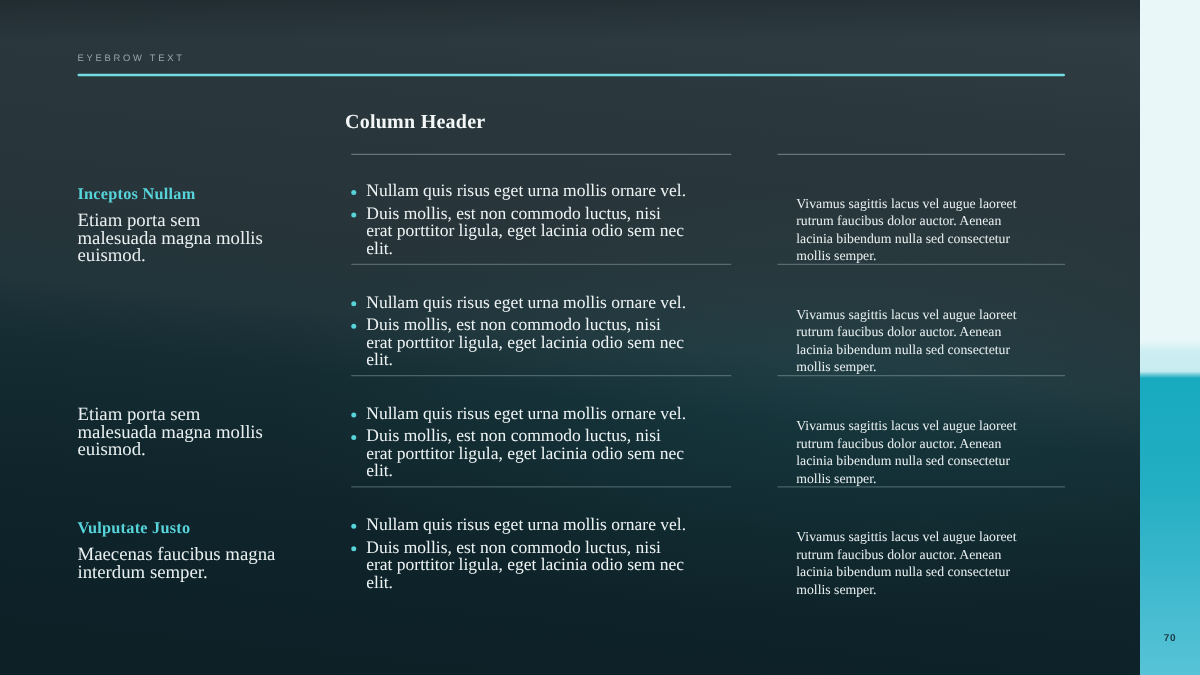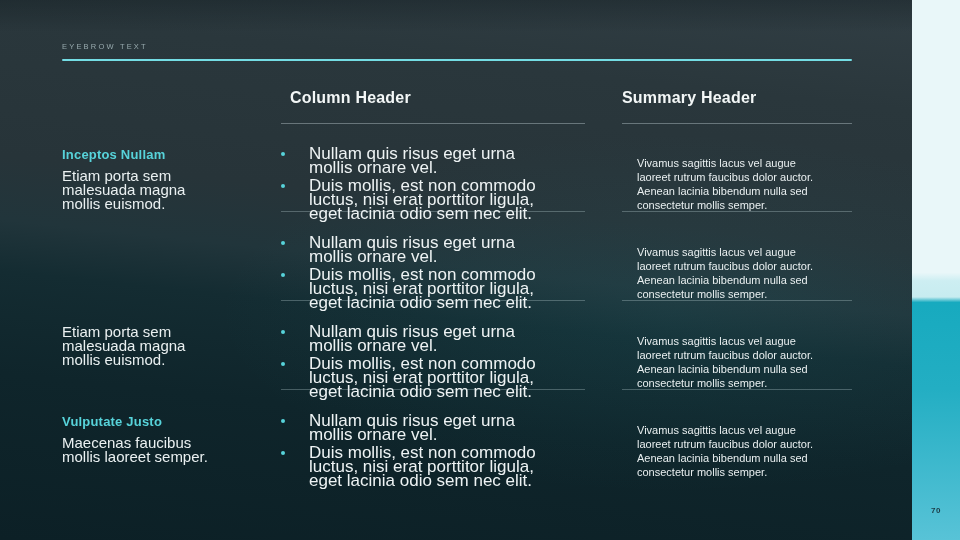--- a/index.html
+++ b/index.html
@@ -34,59 +34,58 @@
   }
   .rule{
     position:absolute; left:62px; top:59px; width:790px; height:2px;
     background:#74dde4; border-radius:1px;
   }
   
   .col-header{
     position:absolute; top:89px;
     font-size:16px; font-weight:bold; color:#f3f7f7; letter-spacing:0.2px;
   }
-  .col-header.mid{left:290px;}
+  .col-header.mid{left:276px;font-family:Liberation Serif, serif;}
   .col-header.rgt{left:622px;}
   .header-underline{
     position:absolute; top:123px; height:1px;
     background:rgba(200,215,220,0.40);
   }
   .header-underline.mid{left:281px; width:304px;}
   .header-underline.rgt{left:622px; width:230px;}
   
-  .row{position:absolute; left:0; width:100%; height:89px;}
+  .row{position:absolute; left:0; width:100%; height:89px;font-family:Liberation Serif, serif;}
   .row.r1{top:141px}.row.r2{top:230px}.row.r3{top:319px}.row.r4{top:408px}
   .cell{position:absolute; top:0; height:71px; box-sizing:border-box;}
   .cell.left{left:62px; width:162px; padding-top:6px;}
   .cell.mid{left:281px; width:304px; padding-top:6px; border-bottom:1px solid rgba(190,210,214,0.32);}
   .cell.rgt{left:622px; width:230px; border-bottom:1px solid rgba(190,210,214,0.32);}
   .row.last .cell.mid,.row.last .cell.rgt{border-bottom:none;}
   .row-title{
     margin:0 0 7px 0; font-size:13px; font-weight:bold; color:#57d3da; letter-spacing:0.2px;
   }
   .row-desc{margin:0; font-size:15px; line-height:14px; color:#eaf0f1;}
   .bullets{list-style:none; margin:0; padding:0; width:272px;}
-  .bullets li{display:flex; gap:24px; margin-bottom:4px; font-size:17px; line-height:14px; color:#eef3f4;}
+  .bullets li{display:flex; gap:8px; margin-bottom:4px; font-size:14px; line-height:14px; color:#eef3f4;}
   .dot{flex:0 0 auto; width:4px; height:4px; border-radius:50%; background:#57d3da; margin-top:5px;}
   .summary{margin:15px; width:192px; font-size:11px; line-height:14px; color:#e9eff0;}
 </style>
 </head>
 <body>
 
 <div class="slide">
 
   <div class="band">
     <div class="page-number">70</div>
   </div>
 
   <div class="eyebrow">EYEBROW TEXT</div>
   <div class="rule"></div>
 
   <div class="col-header mid">Column Header</div>
-  <div class="col-header rgt">Summary Header</div>
   <div class="header-underline mid"></div>
   <div class="header-underline rgt"></div>
 
   <section class="row r1">
     <div class="cell left">
       <h3 class="row-title">Inceptos Nullam</h3>
       <p class="row-desc">Etiam porta sem malesuada magna mollis euismod.</p>
     </div>
     <div class="cell mid">
       <ul class="bullets">
@@ -142,21 +141,21 @@
       </ul>
     </div>
     <div class="cell rgt">
       <p class="summary">Vivamus sagittis lacus vel augue laoreet rutrum faucibus dolor auctor. Aenean lacinia bibendum nulla sed consectetur mollis semper.</p>
     </div>
   </section>
 
   <section class="row r4 last">
     <div class="cell left">
       <h3 class="row-title">Vulputate Justo</h3>
-      <p class="row-desc">Maecenas faucibus mollis laoreet semper.</p>
+      <p class="row-desc">Maecenas faucibus magna interdum semper.</p>
     </div>
     <div class="cell mid">
       <ul class="bullets">
         <li>
             <span class="dot"></span>
             <span>Nullam quis risus eget urna mollis ornare vel.</span>
           </li>
         <li>
             <span class="dot"></span>
             <span>Duis mollis, est non commodo luctus, nisi erat porttitor ligula, eget lacinia odio sem nec elit.</span>

